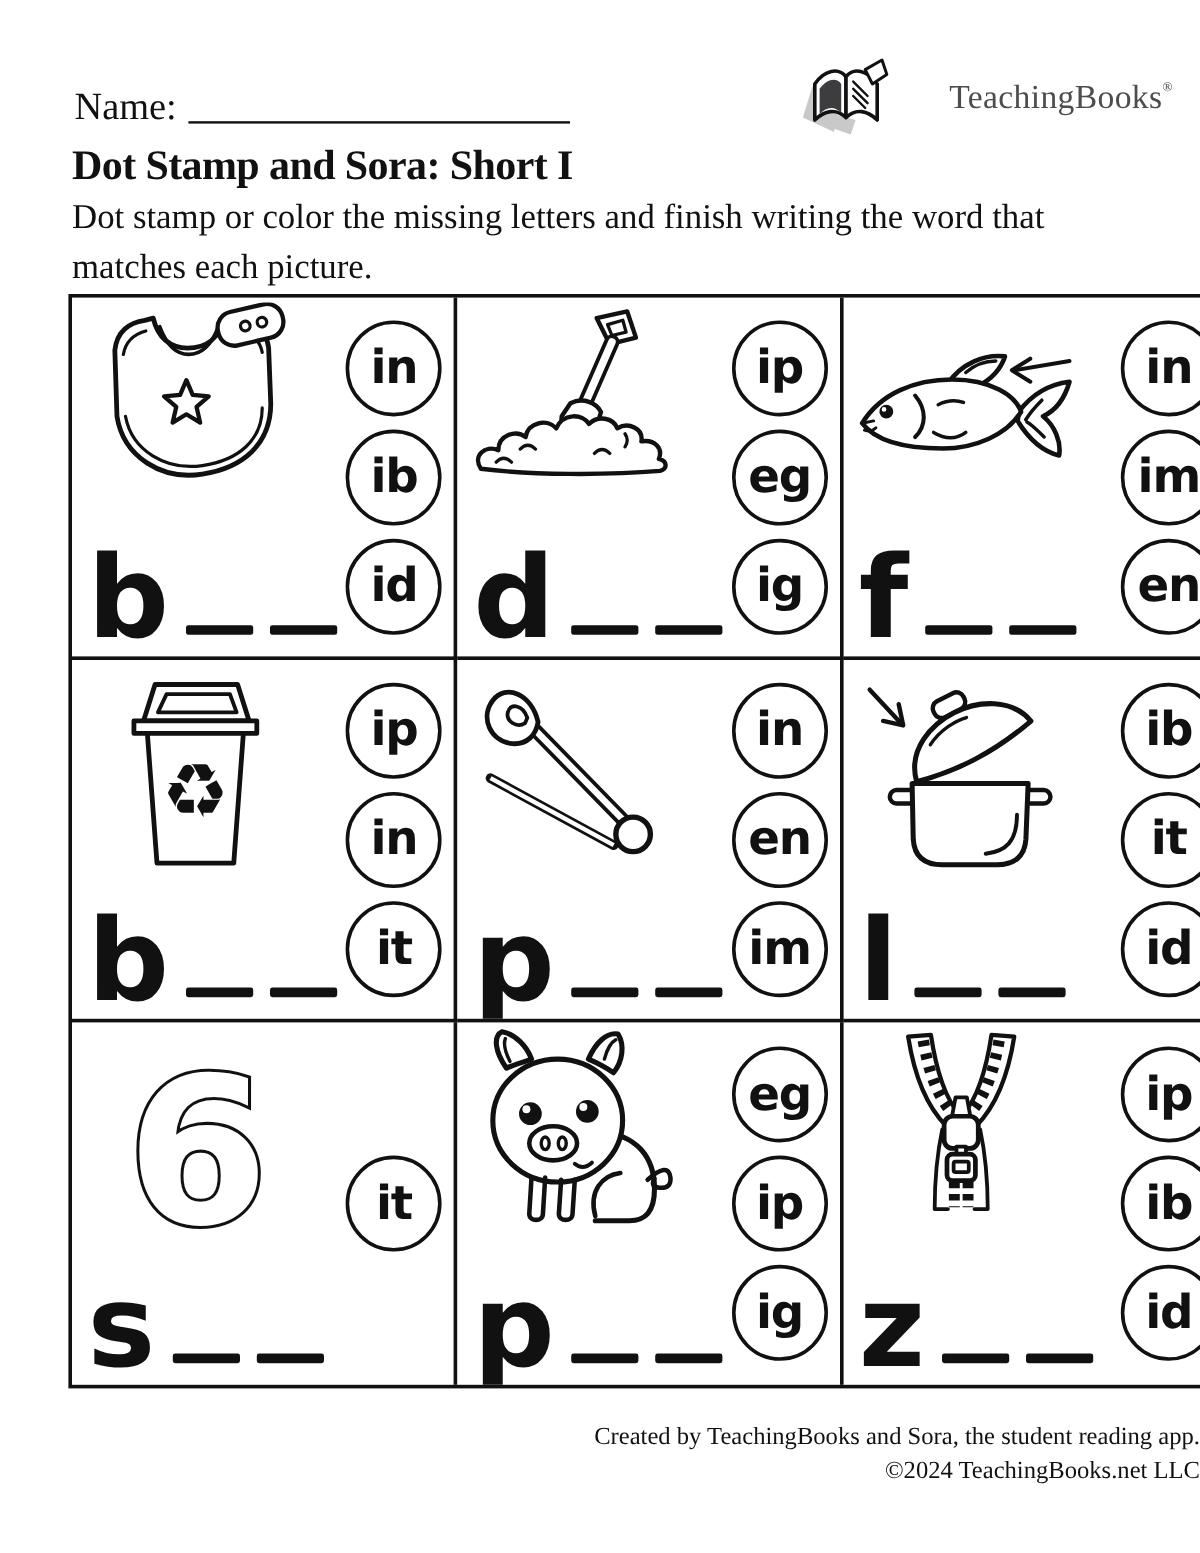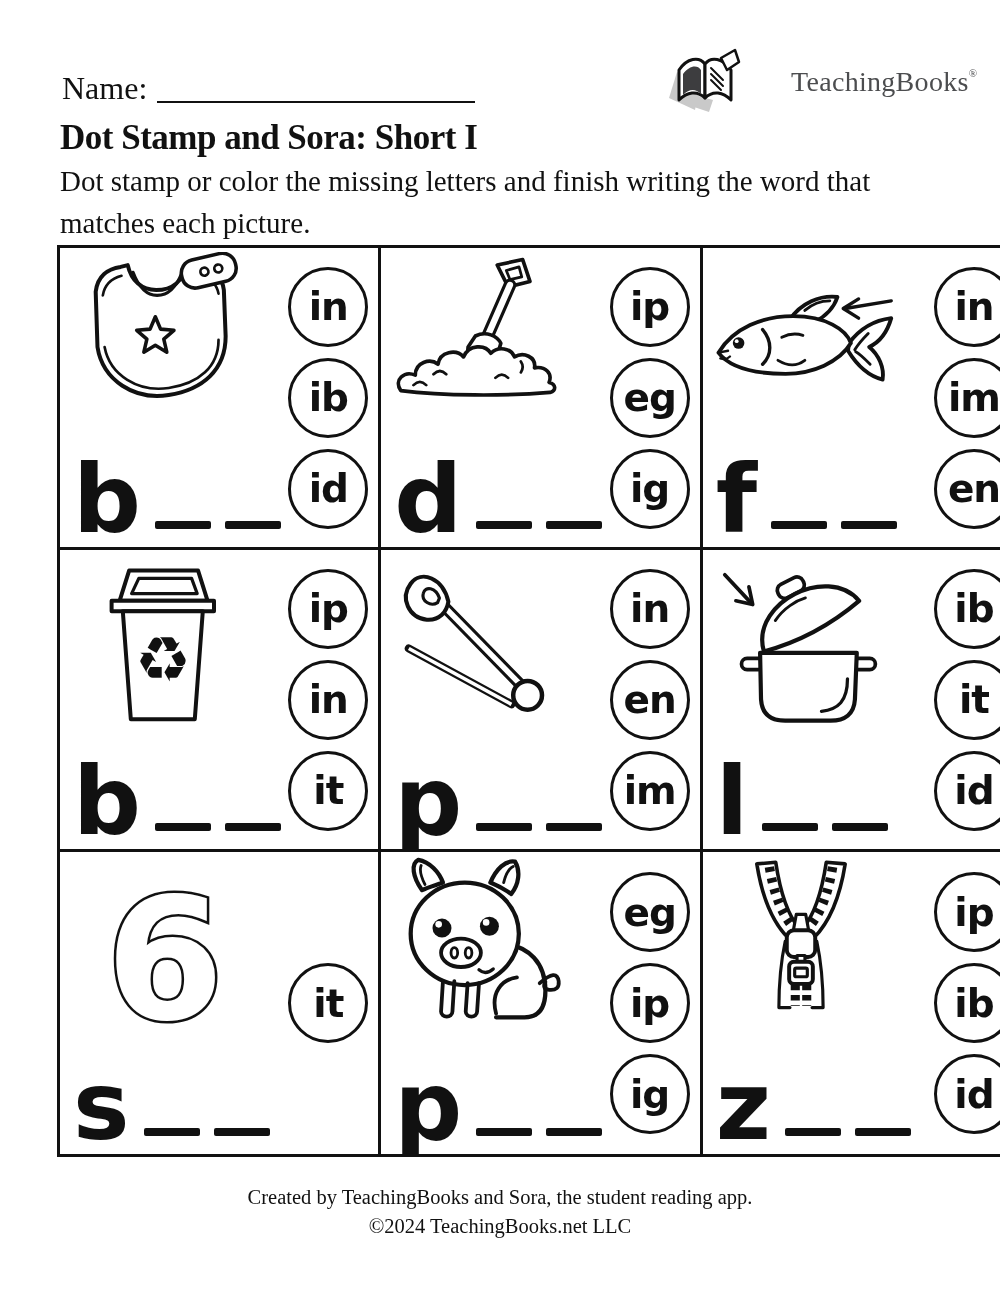--- a/index.html
+++ b/index.html
@@ -33,21 +33,21 @@
   .circle {
     width:80px; height:80px; border:3.5px solid #111; border-radius:50%;
     display:flex; align-items:center; justify-content:center;
     font-family:"DejaVu Sans", sans-serif; font-weight:bold; font-size:39px;
     letter-spacing:-1px; background:#fff;
   }
   .word { position:absolute; left:13px; bottom:14px; display:flex; align-items:flex-end; gap:14px; }
   .start-letter { font-family:"DejaVu Sans", sans-serif; font-weight:bold; font-size:95px; line-height:.72; }
   .blank { width:56px; height:8px; background:#111; margin-bottom:4px; border-radius:2px; }
   
-  .footer { position:absolute; top:1183px; left:0; width:1000px; text-align:center; font-size:20.5px; line-height:1.4; }
+  .footer { position:absolute; top:1183px; left:0; width:1000px; text-align:right; font-size:20.5px; line-height:1.4; }
   svg { display:block; }
   .ln { fill:none; stroke:#111; stroke-linecap:round; stroke-linejoin:round; }
   .wfill { fill:#fff; stroke:#111; stroke-linecap:round; stroke-linejoin:round; }
 </style>
 </head>
 <body>
 
 <div class="name-row">
   <span class="name-label">Name:</span>
   <div class="name-line"></div>

